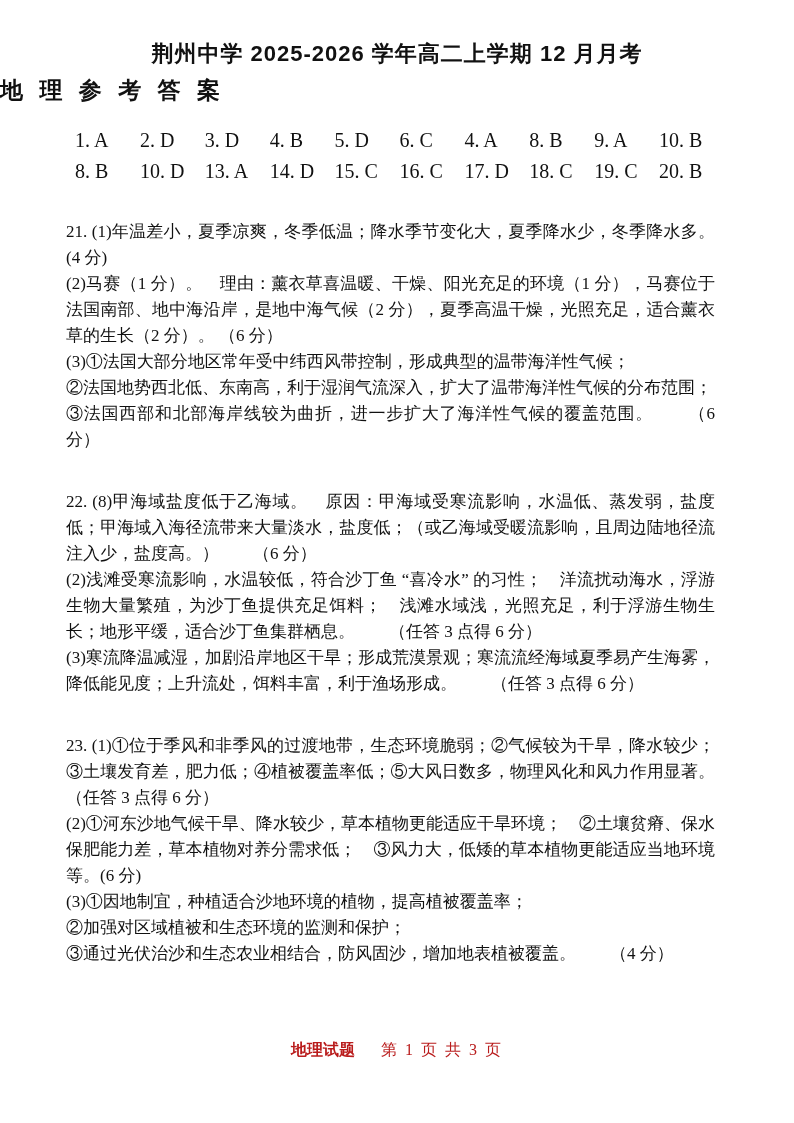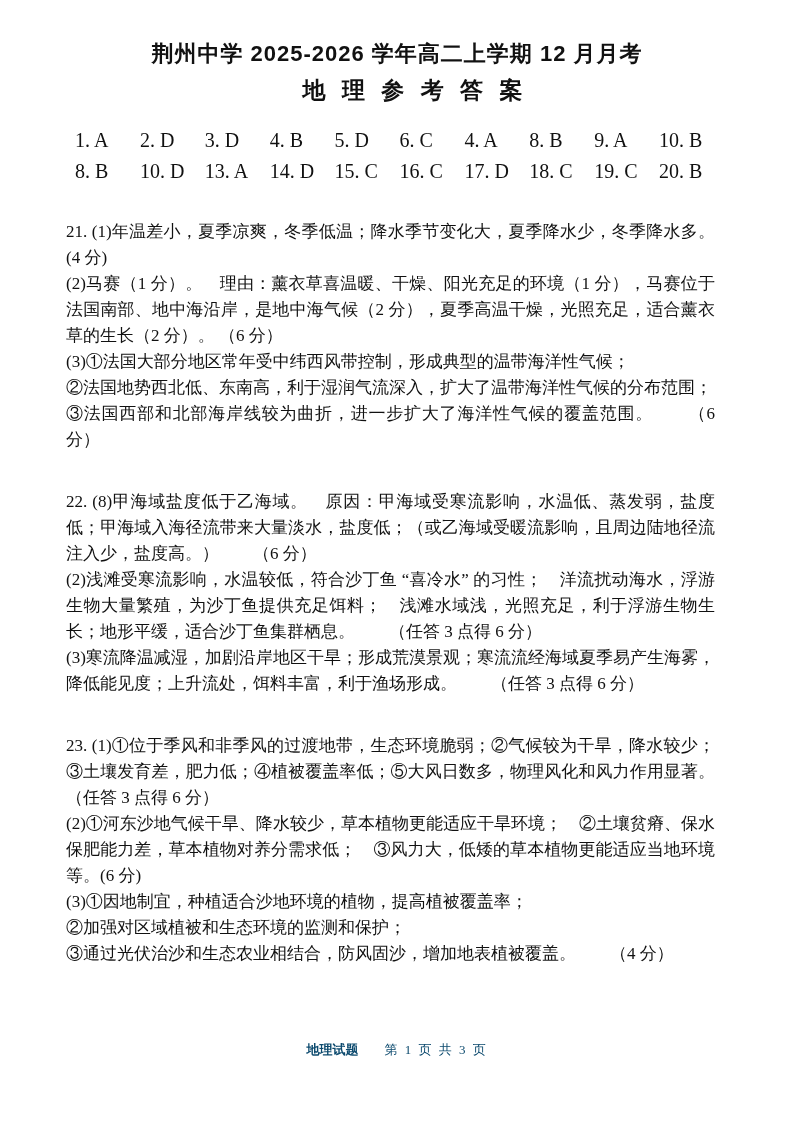--- a/index.html
+++ b/index.html
@@ -21,27 +21,26 @@
     padding-top: 40px;
     text-align: center;
     font-family: "Liberation Sans", "DejaVu Sans", sans-serif;
     font-weight: 700;
     font-size: 22px;
     line-height: 28px;
     letter-spacing: 1px;
   }
   .doc-subtitle {
     margin-top: 7px;
-    text-align: center;
+    text-align: left;
     font-family: "Liberation Sans", "DejaVu Sans", sans-serif;
     font-weight: 700;
     font-size: 23px;
     line-height: 30px;
     letter-spacing: 5px;
-    padding-left: 36px;
   }
   .answer-key {
     margin: 20px 70px 0 75px;
   }
   .answer-row {
     display: grid;
     grid-template-columns: repeat(10, 1fr);
     font-size: 20px;
     line-height: 31px;
     white-space: nowrap;
@@ -60,23 +59,23 @@
   }
   .para {
     margin: 0;
   }
   .page-footer {
     position: absolute;
     top: 1042px;
     left: 0;
     width: 100%;
     text-align: center;
-    font-size: 13px;
+    font-size: 16px;
     line-height: 16px;
-    color: #0c4a6e;
+    color: #b91c1c;
   }
   .footer-doc-label {
     font-weight: 700;
   }
   .footer-page-info {
     margin-left: 26px;
     letter-spacing: 2px;
   }
 </style>
 </head>

